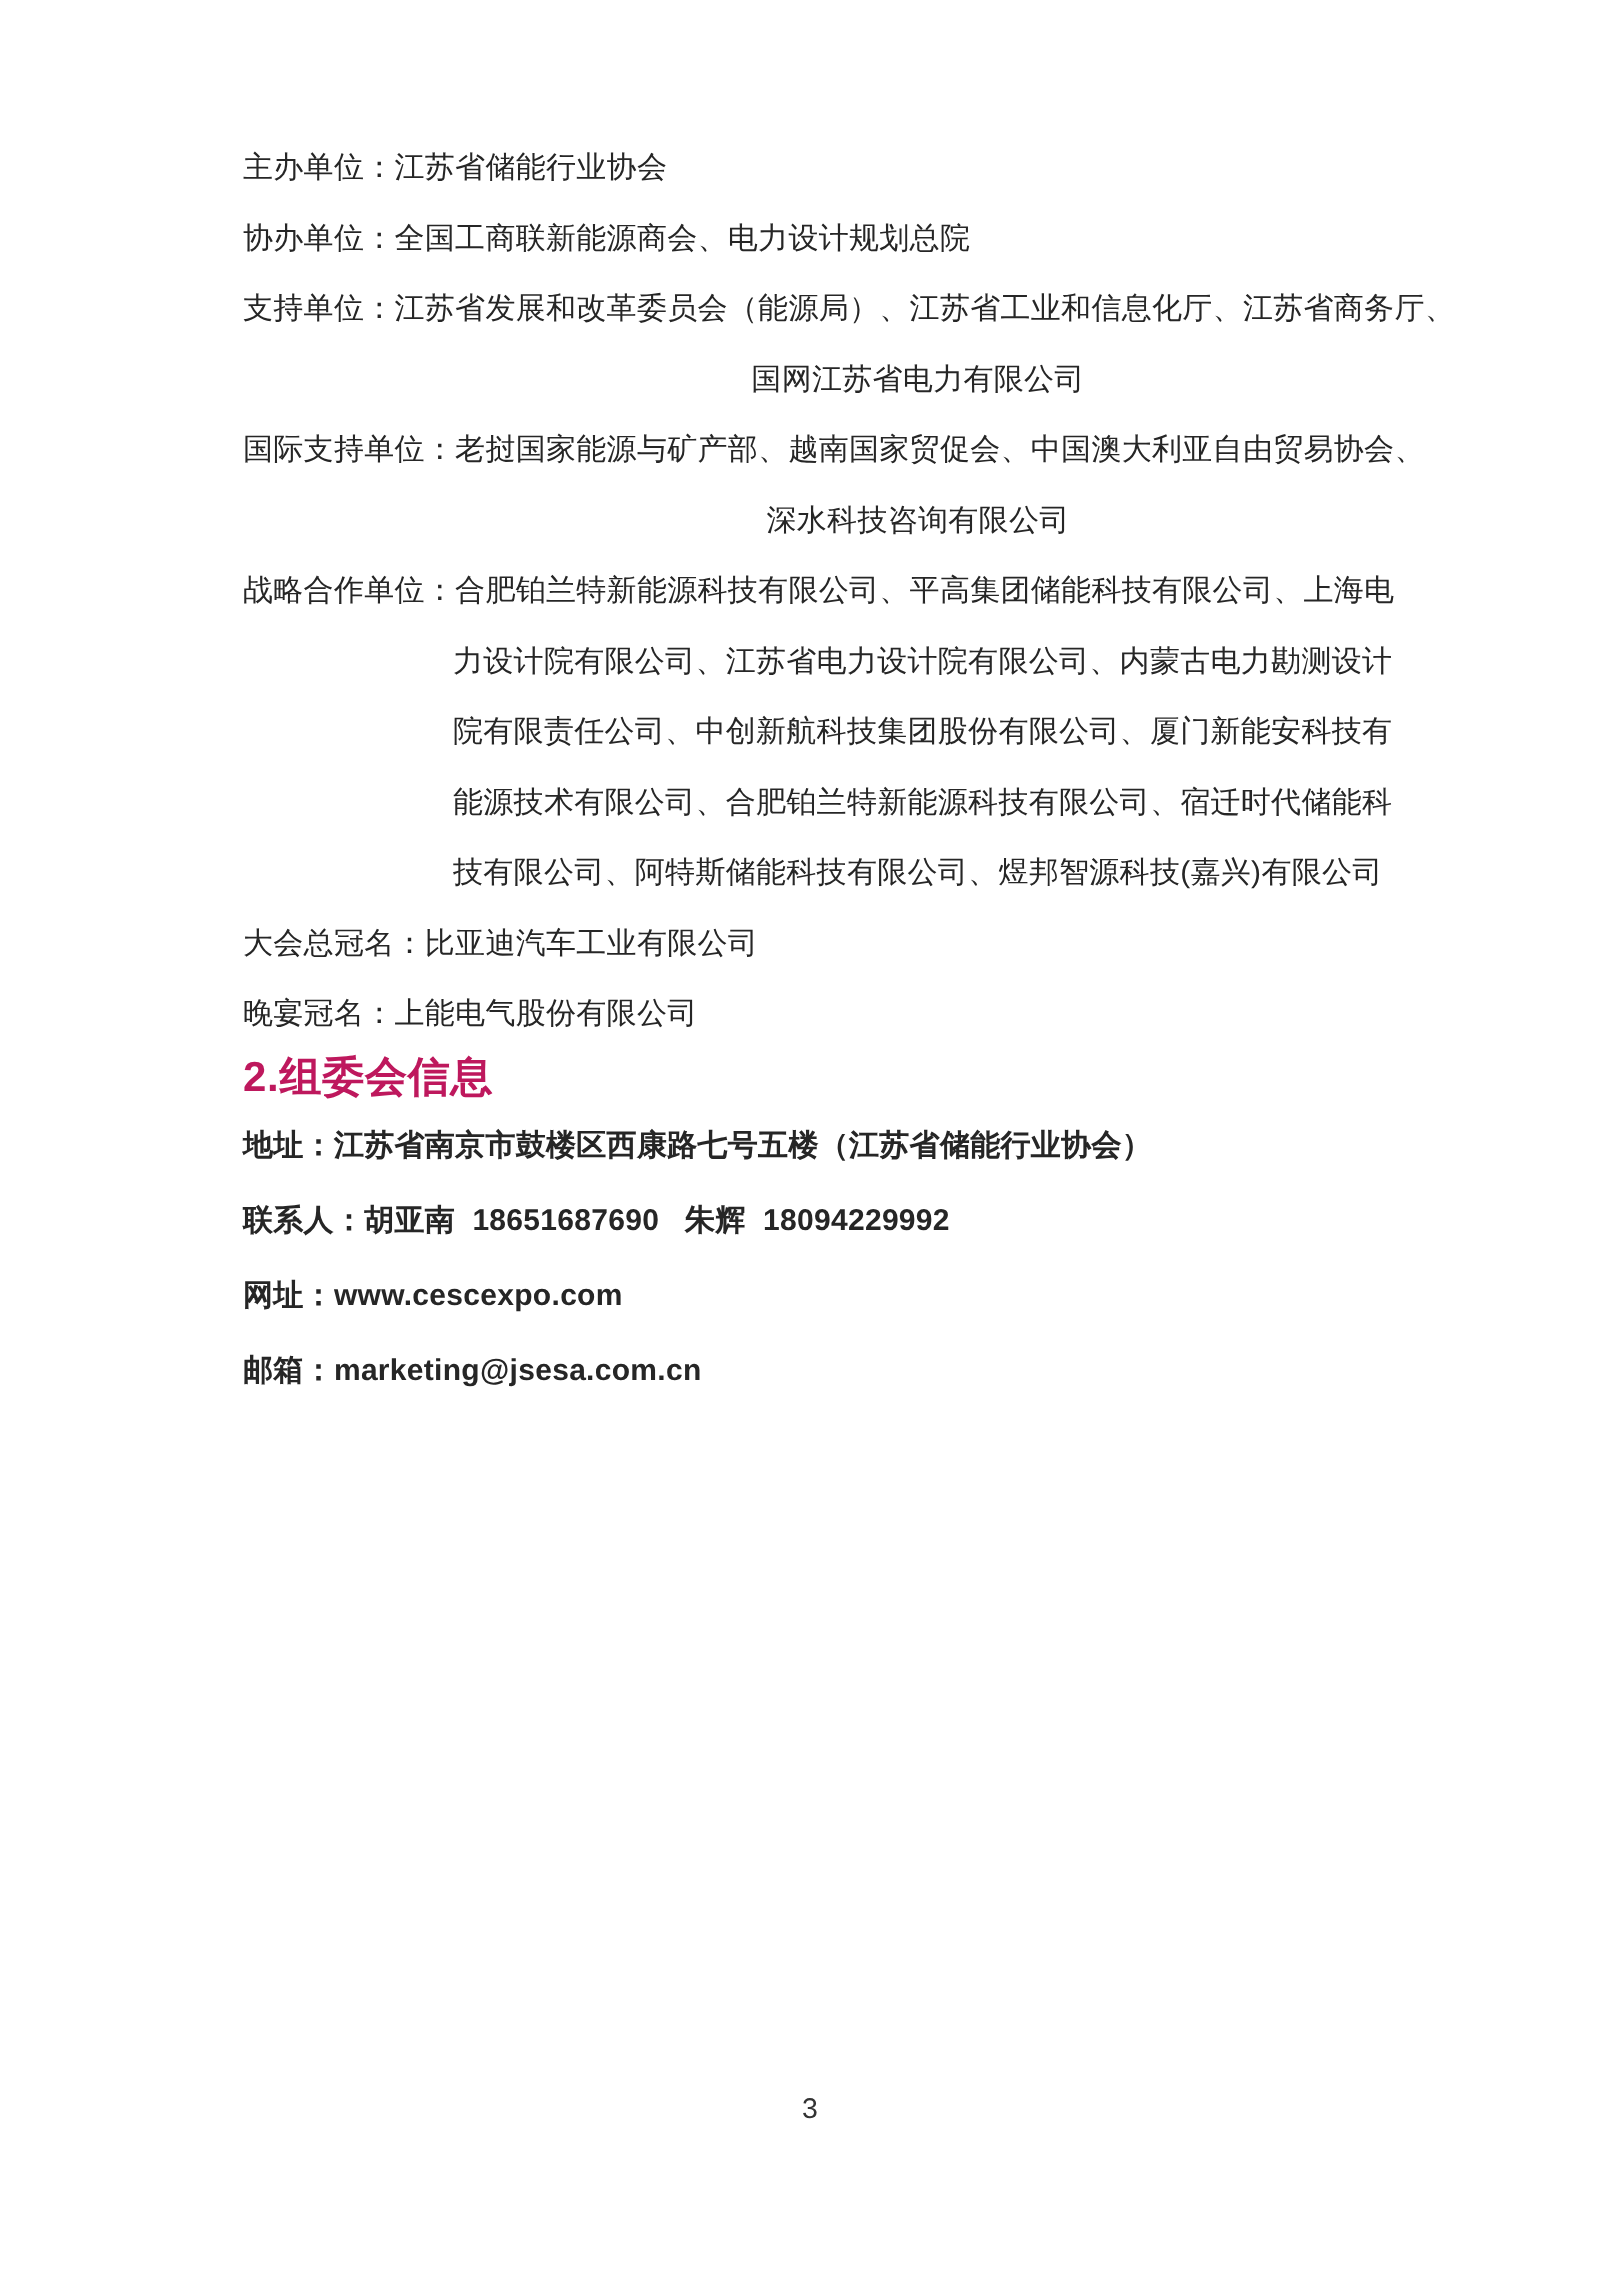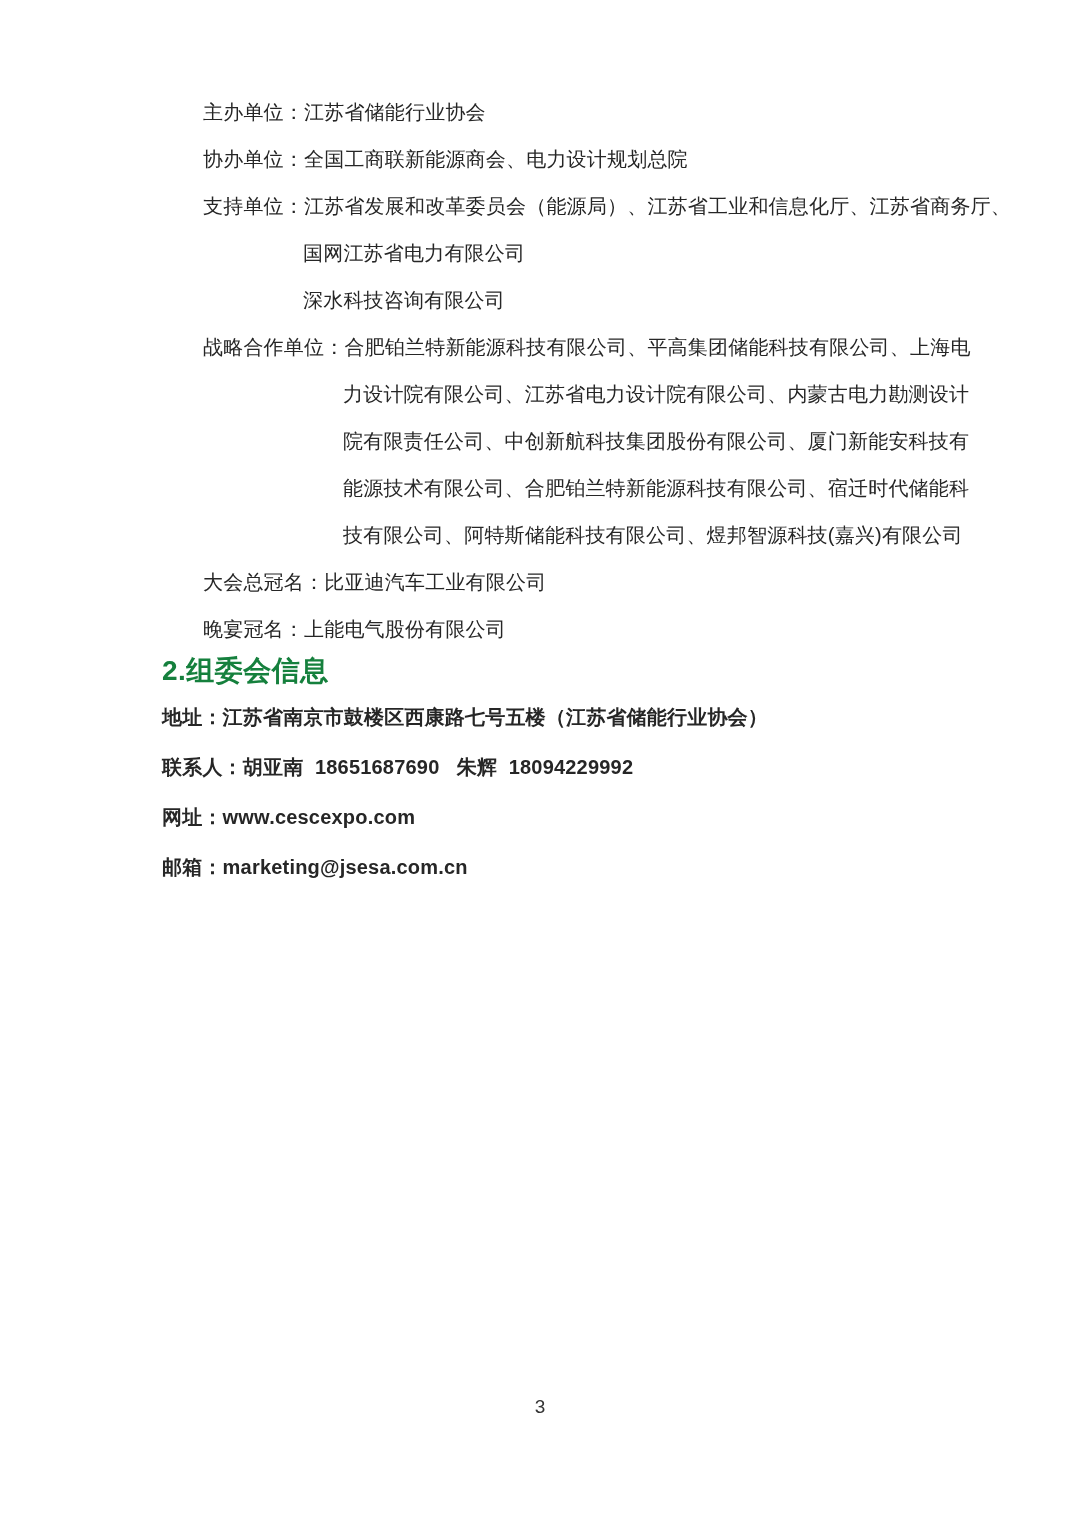--- a/index.html
+++ b/index.html
@@ -12,38 +12,38 @@
     font-family: "Liberation Sans", "DejaVu Sans", sans-serif;
     color: #262626;
     overflow: hidden;
   }
   .content {
     position: absolute;
     left: 162px;
     top: 0;
     width: 800px;
   }
-  .org-list { padding-top: 89px; margin-left: 41px; }
+  .org-list { padding-top: 89px; }
   .line {
     font-size: 20px;
     line-height: 47px;
     white-space: pre;
     letter-spacing: 0.2px;
   }
   .lbl { }
   
-  .c4 { padding-left: 100px; }  
+  .c4 { padding-left: 100px; text-align: center; }  
   .c6 { padding-left: 140px; }  
   .section-heading {
     margin: 0;
     padding: 0;
     font-size: 28px;
     line-height: 36px;
     font-weight: bold;
-    color: #15803d;
+    color: #be185d;
     letter-spacing: 0.5px;
   }
   .committee { margin-top: 3px; }
   .committee .line { line-height: 50px; font-weight: bold; }
   .pagenum-wrap {
     position: absolute;
     top: 1396px;
     left: 0;
     width: 100%;
     text-align: center;
@@ -68,20 +68,21 @@
       <div class="entry">
         <div class="line"><span class="lbl">协办单位：</span><span class="val">全国工商联新能源商会、电力设计规划总院</span></div>
       </div>
 
       <div class="entry">
         <div class="line"><span class="lbl">支持单位：</span><span class="val">江苏省发展和改革委员会（能源局）、江苏省工业和信息化厅、江苏省商务厅、</span></div>
         <div class="line c4"><span class="val">国网江苏省电力有限公司</span></div>
       </div>
 
       <div class="entry">
+        <div class="line"><span class="lbl">国际支持单位：</span><span class="val">老挝国家能源与矿产部、越南国家贸促会、中国澳大利亚自由贸易协会、</span></div>
       </div>
 
 
       <div class="entry">
         <div class="line c4"><span class="val">深水科技咨询有限公司</span></div>
       </div>
 
       <div class="entry">
         <div class="line"><span class="lbl">战略合作单位：</span><span class="val">合肥铂兰特新能源科技有限公司、平高集团储能科技有限公司、上海电</span></div>
         <div class="line c6"><span class="val">力设计院有限公司、江苏省电力设计院有限公司、内蒙古电力勘测设计</span></div>

